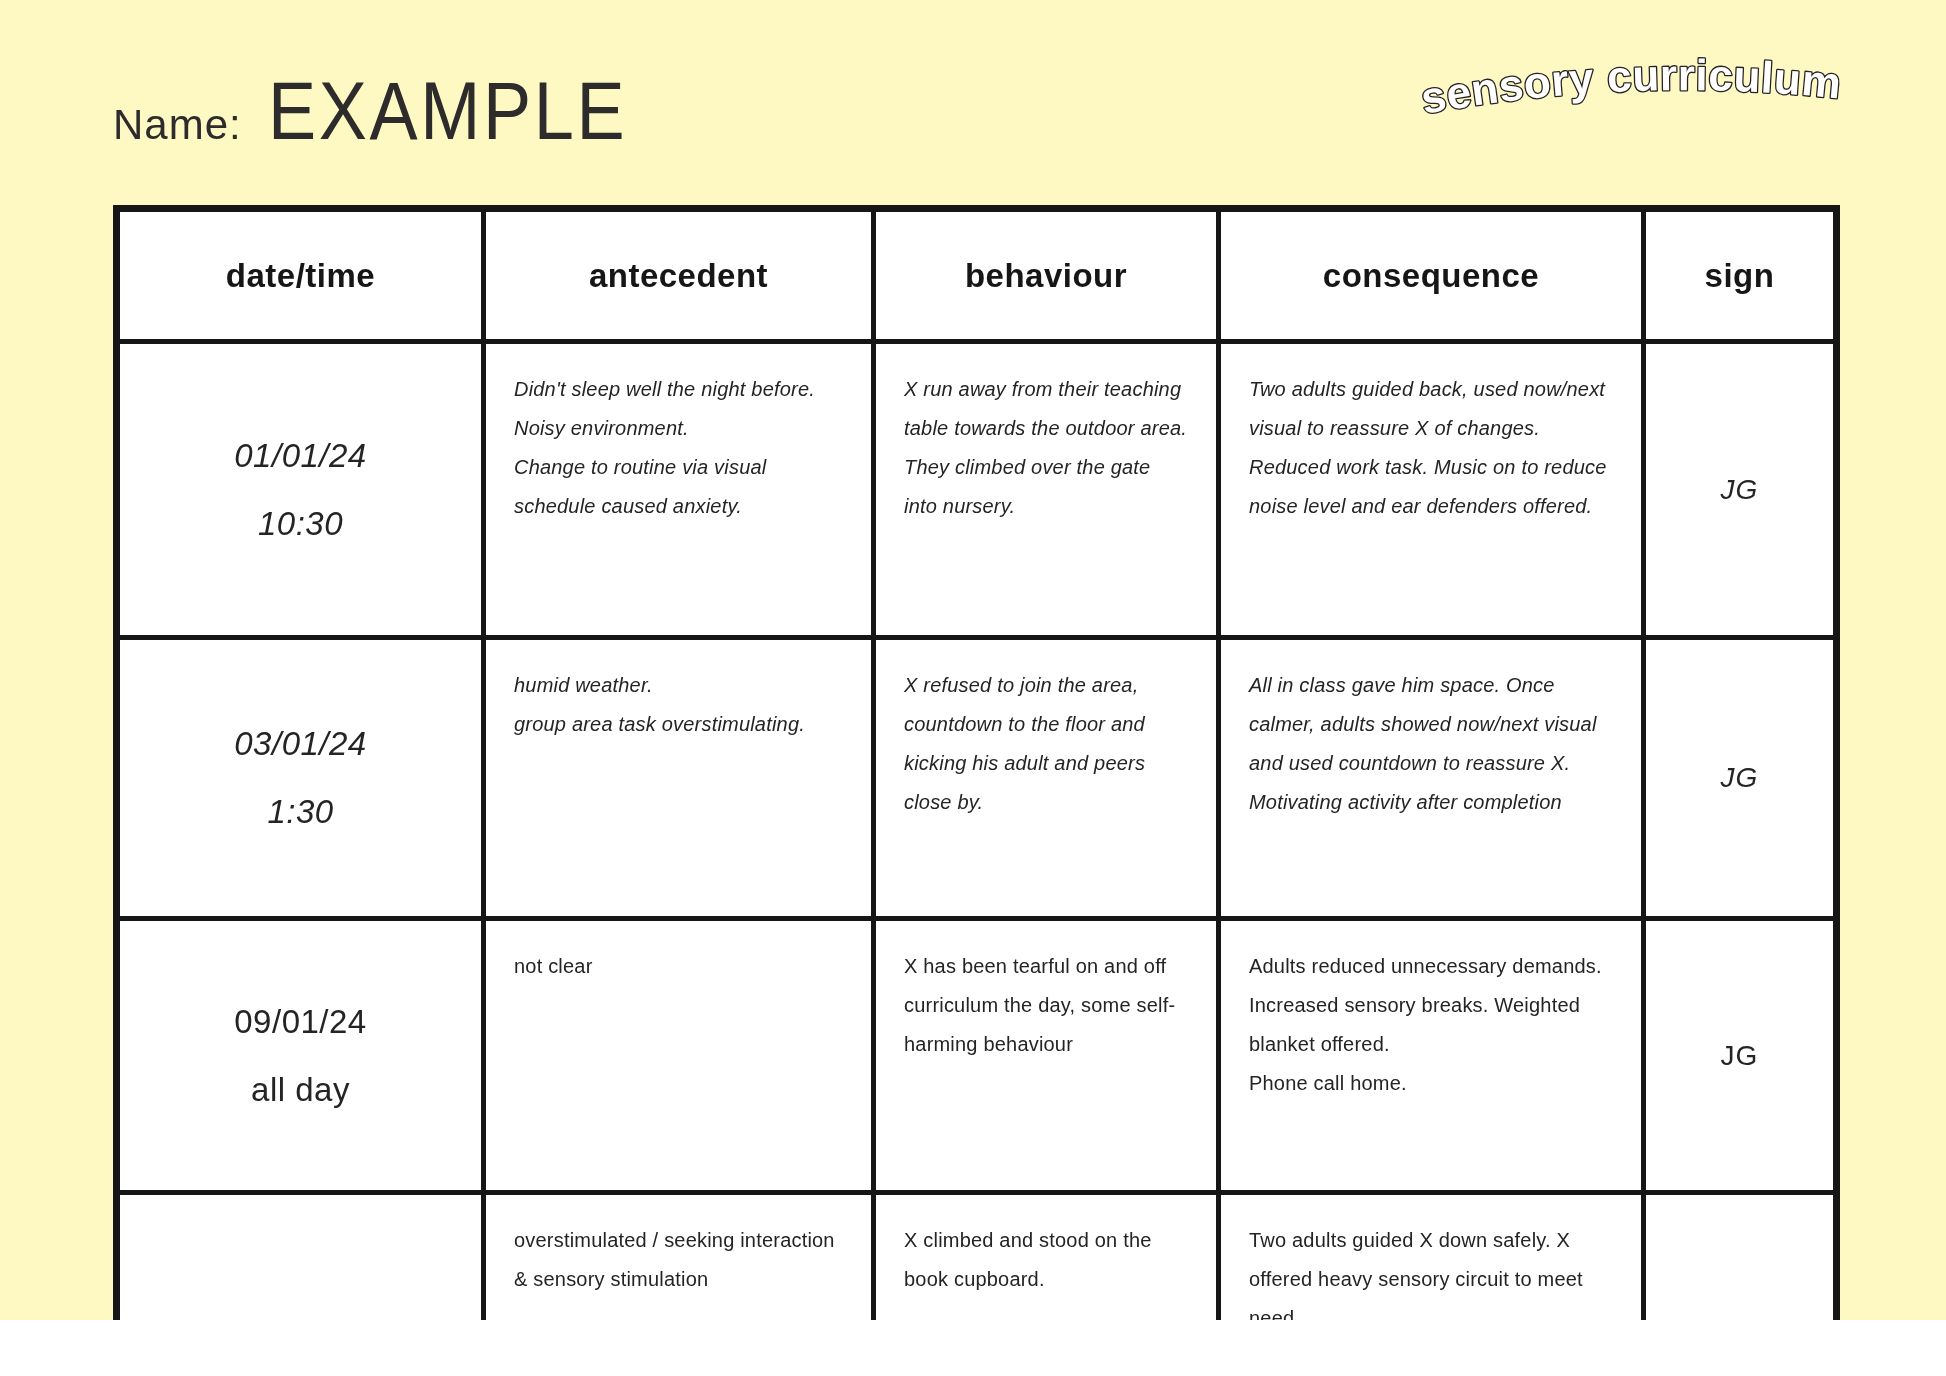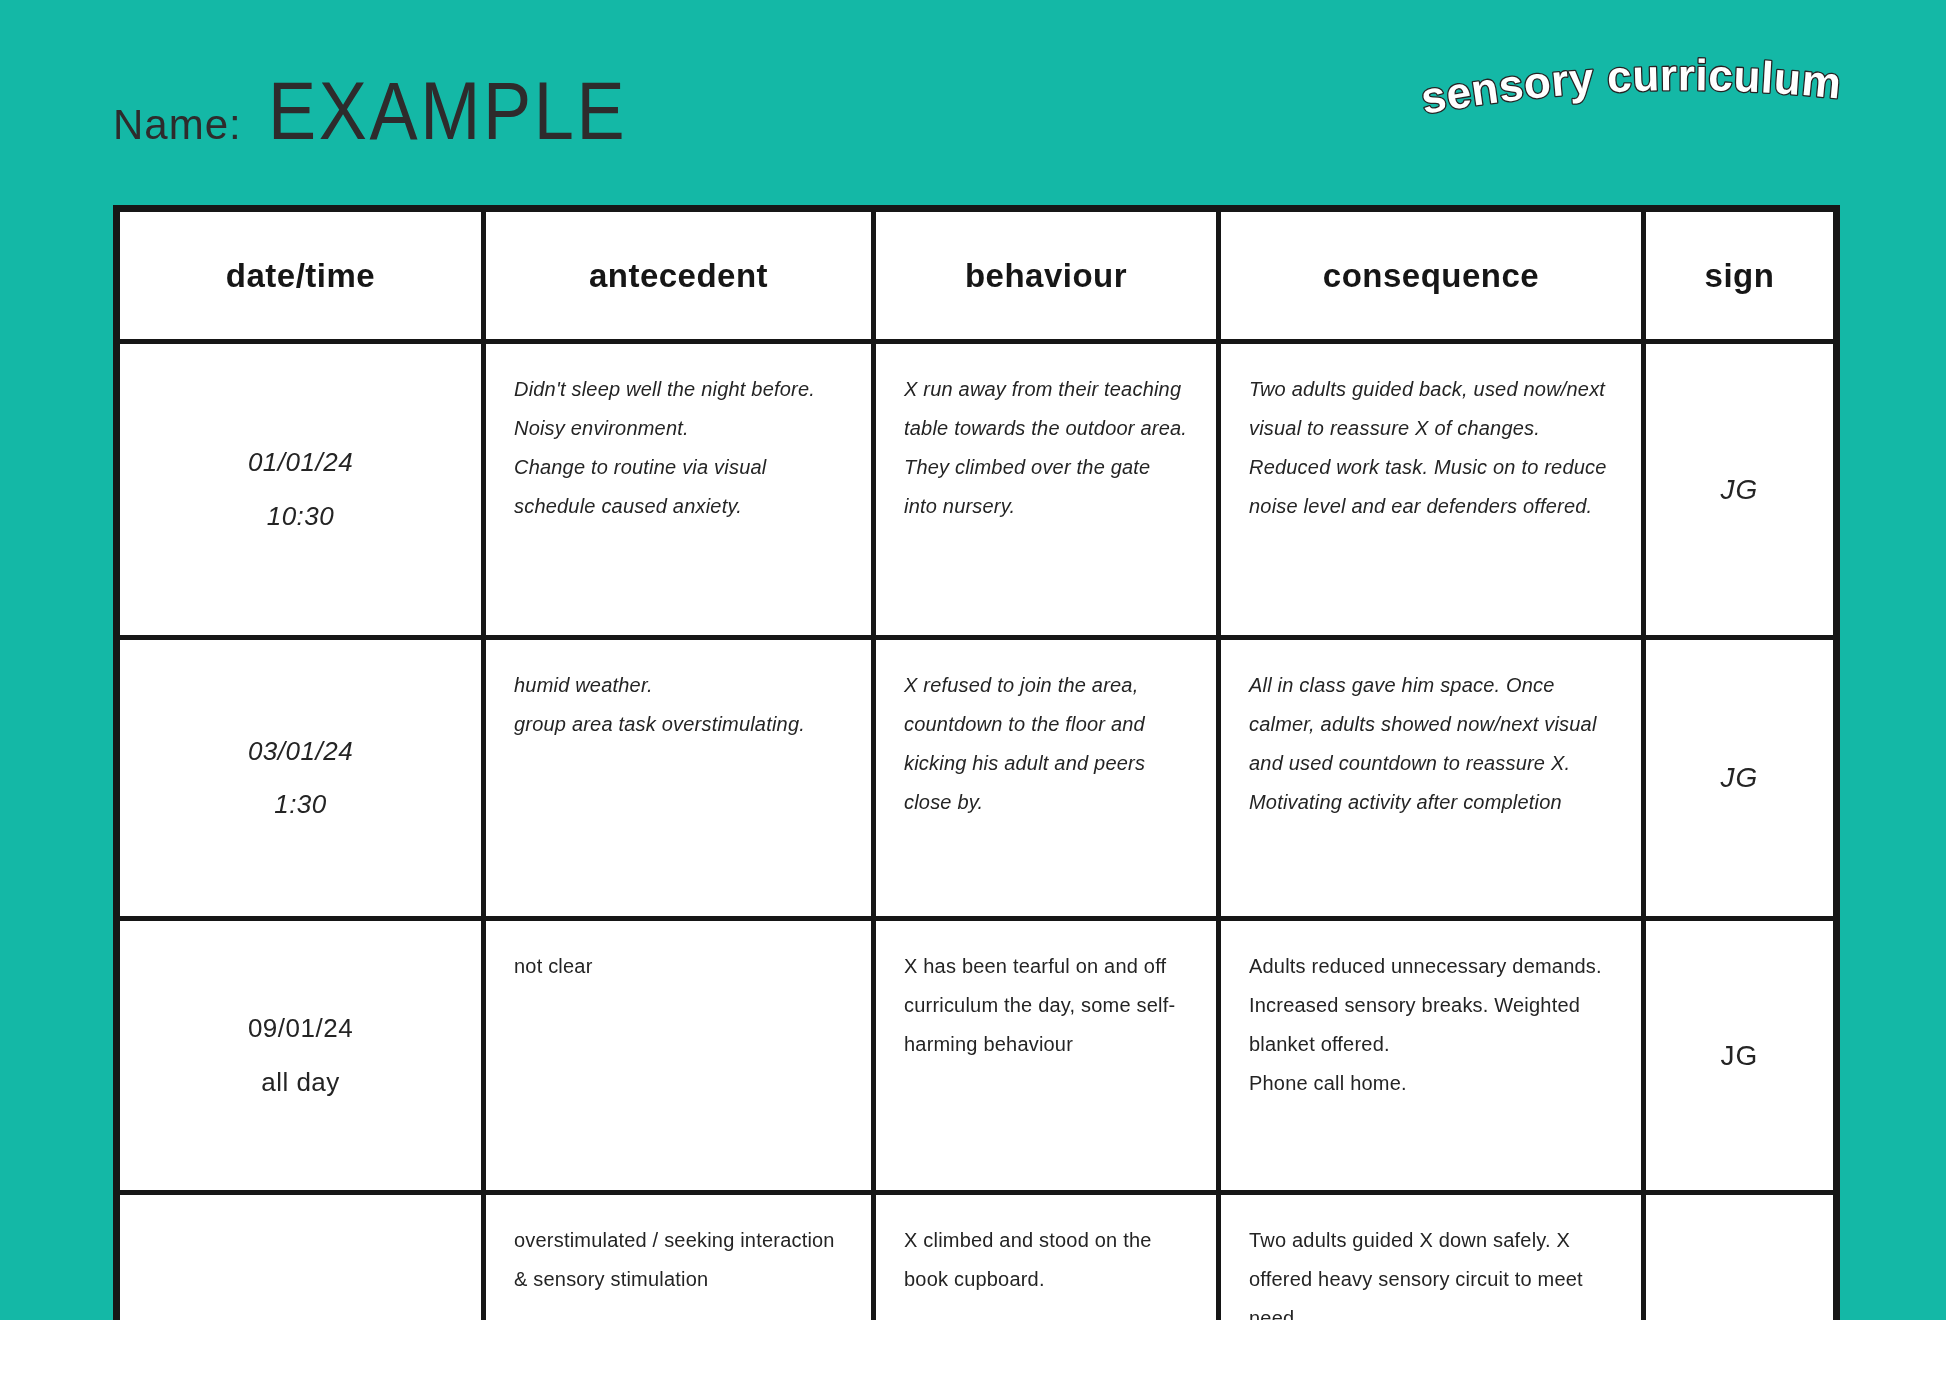--- a/index.html
+++ b/index.html
@@ -8,21 +8,21 @@
     background: #ffffff;
     width: 1946px;
     height: 1376px;
     font-family: "Liberation Sans", sans-serif;
     color: #232323;
   }
   .page {
     position: relative;
     width: 1946px;
     height: 1320px;
-    background: #14b8a6;
+    background: #fef9c3;
     overflow: hidden;
   }
 
   
   .header-row {
     position: absolute;
     left: 113px;
     top: 48px;
     width: 1720px;
     height: 110px;
@@ -84,21 +84,21 @@
     padding: 26px 28px 20px 28px;
     font-size: 20px;
     line-height: 1.95;
     color: #242424;
     white-space: pre-line;
     letter-spacing: 0.2px;
   }
   td.cell-date {
     text-align: center;
     vertical-align: middle;
-    font-size: 26px;
+    font-size: 33px;
     line-height: 2.05;
     white-space: pre-line;
     color: #242424;
     letter-spacing: 0.5px;
   }
   td.cell-sign {
     text-align: center;
     vertical-align: middle;
     font-size: 28px;
     color: #242424;

